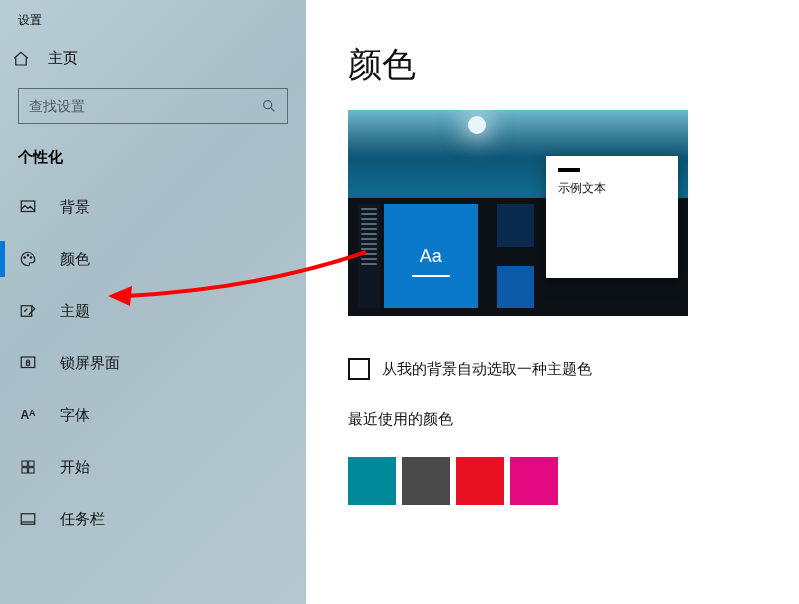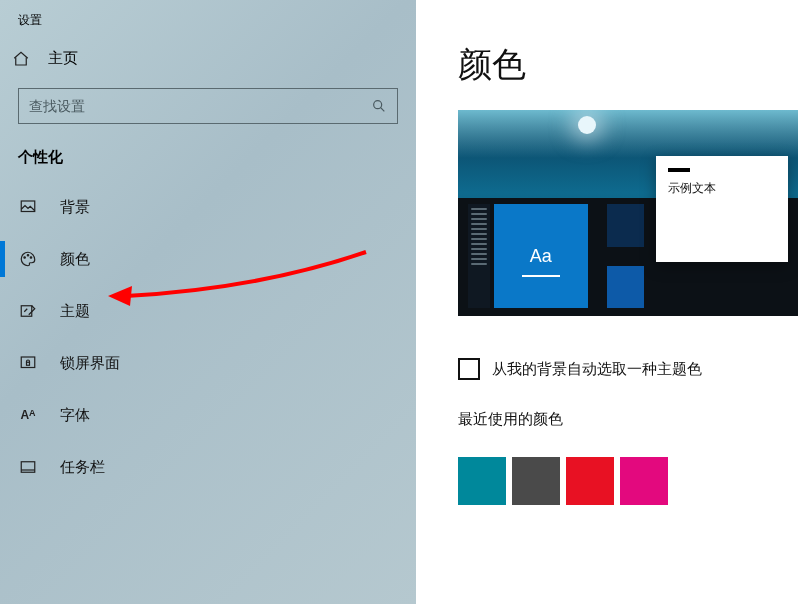--- a/index.html
+++ b/index.html
@@ -1,21 +1,21 @@
 <!DOCTYPE html>
 <html><head>
 <meta charset="utf-8">
 <style>
   * { box-sizing: border-box; margin: 0; padding: 0; }
   html, body { width: 799px; height: 604px; font-family: "Microsoft YaHei", "Segoe UI", sans-serif; overflow: hidden; }
   body { display: flex; background: #fff; }
 
   
   .sidebar {
-    width: 416px;
+    width: 306px;
     height: 100%;
     background: linear-gradient(135deg, #b8cdd4 0%, #a8bec8 40%, #b5c8cf 100%);
     display: flex;
     flex-direction: column;
     padding-top: 8px;
     position: relative;
   }
   .sidebar-header {
     font-size: 12px;
     padding: 4px 18px 10px 18px;
@@ -102,21 +102,21 @@
   .start-left { position:absolute; left:0; top:0; width:22px; height:100%; background:#0f1822; display:flex; flex-direction:column; padding:4px 3px; gap:3px;}
   .start-left span{display:block;height:2px;background:#5a6a74;border-radius:1px;}
   .tiles { position:absolute; left:26px; top:0; right:0; bottom:0; display:grid; grid-template-columns:repeat(3, 1fr); grid-template-rows:repeat(2,1fr); gap:19px;}
   .tile { background:#0d5aa8; }
   .tile.aa { grid-column: span 2; grid-row: span 2; background:#0a78c8; display:flex; align-items:center; justify-content:center; color:#fff; font-size:18px; position:relative;}
   .tile.aa::after{content:""; position:absolute; left:30%; right:30%; bottom:30%; height:2px; background:#fff;}
   .tile.s3 { background:#0b2b4e; }
   .sample-window {
     position: absolute;
     right: 10px; top: 46px;
-    width: 132px; height: 106px;
+    width: 132px; height: 122px;
     background: #fff;
     box-shadow: 0 4px 14px rgba(0,0,0,0.35);
     padding: 12px 12px;
     font-size: 12px;
     color: #111;
   }
   .sample-window .bar { width:22px; height:4px; background:#000; margin-bottom:8px;}
 
   .checkbox-row {
     display: flex; align-items: center; gap: 12px;
@@ -210,20 +210,31 @@
         </svg>
     </span>
     <span>锁屏界面</span>
   </div>
 
   <div class="nav-item">
     <span class="icon" style="font-size:12px; font-weight:600;">A<span style="font-size:9px;">A</span></span>
     <span>字体</span>
   </div>
 
+  <div class="nav-item">
+    <span class="icon">
+      <svg width="16" height="16" viewBox="0 0 24 24" fill="none" stroke="#222" stroke-width="1.6">
+          <rect x="3" y="3" width="8" height="8"></rect>
+          <rect x="13" y="3" width="8" height="8"></rect>
+          <rect x="3" y="13" width="8" height="8"></rect>
+          <rect x="13" y="13" width="8" height="8"></rect>
+        </svg>
+    </span>
+    <span>开始</span>
+  </div>
 
   <div class="nav-item">
     <span class="icon">
       <svg width="18" height="18" viewBox="0 0 24 24" fill="none" stroke="#222" stroke-width="1.6">
           <rect x="3" y="5" width="18" height="14"></rect>
           <line x1="3" y1="16" x2="21" y2="16"></line>
         </svg>
     </span>
     <span>任务栏</span>
   </div>

